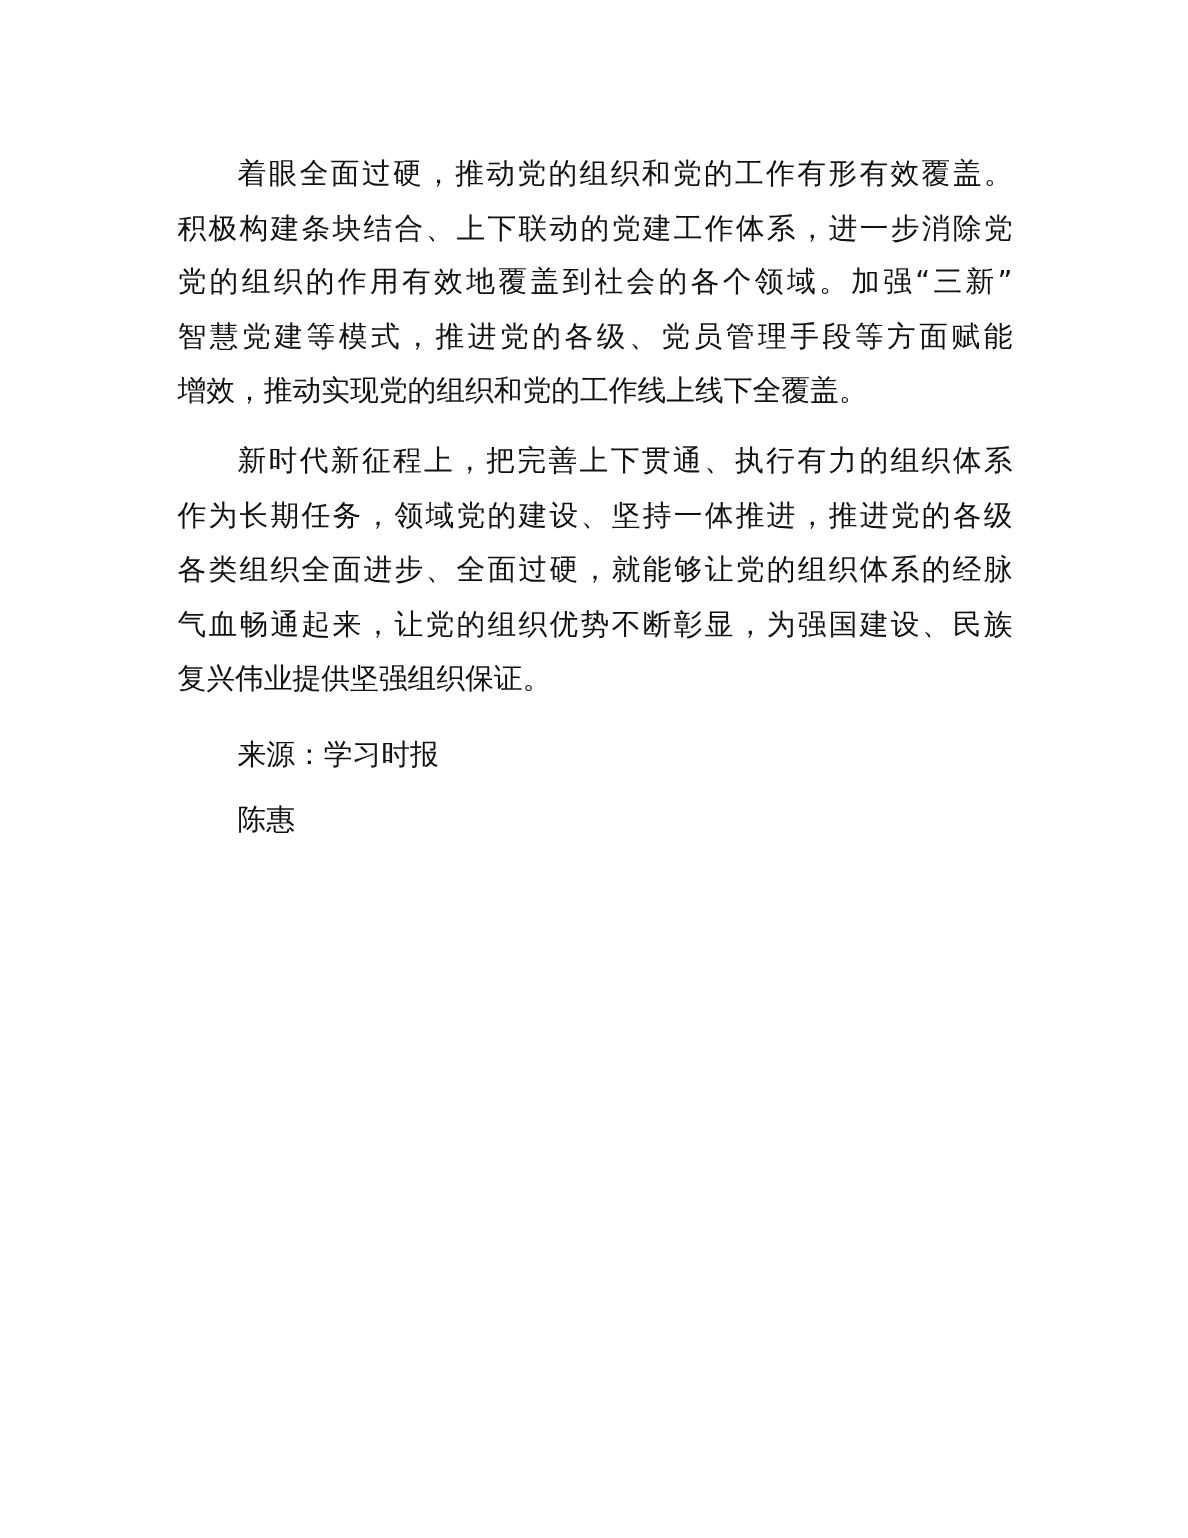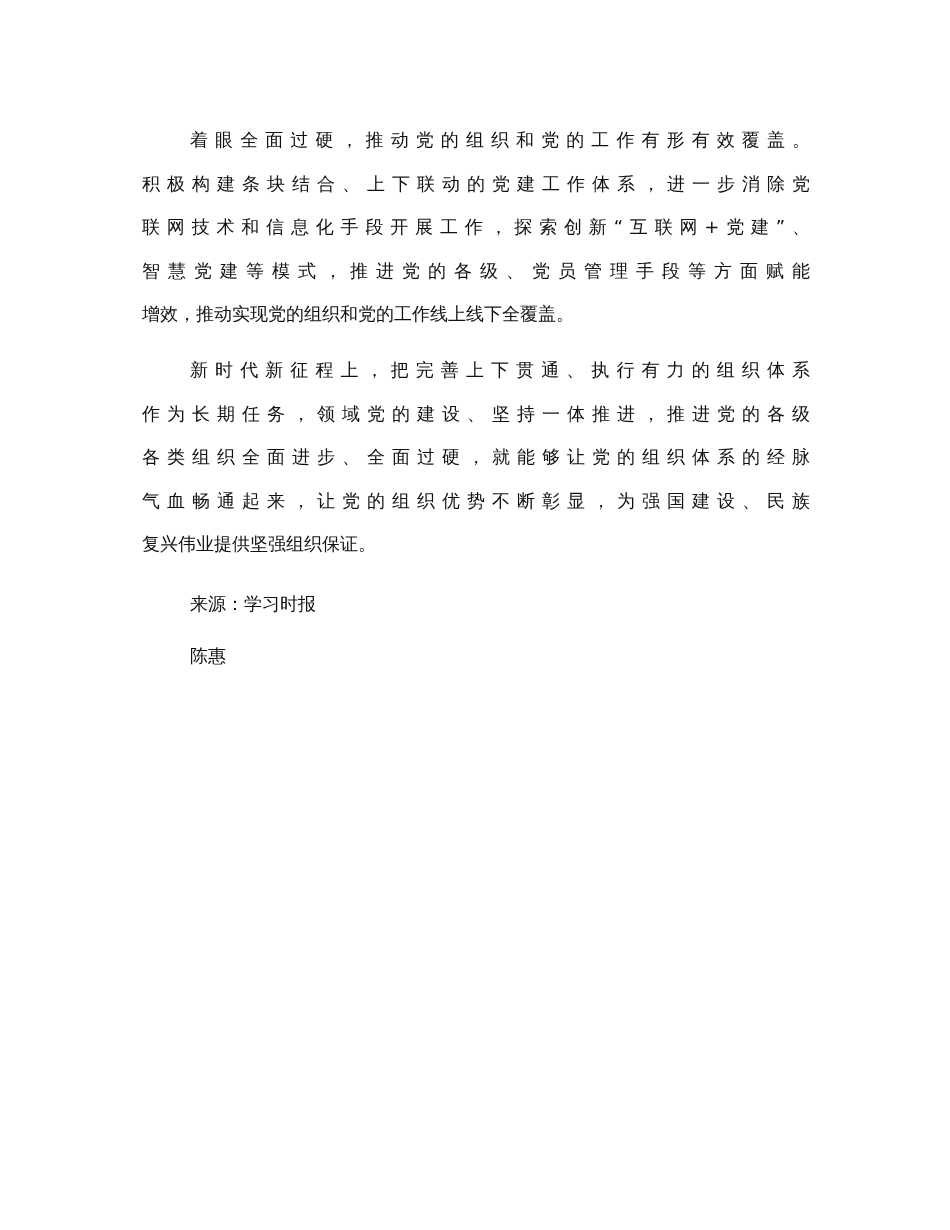--- a/index.html
+++ b/index.html
@@ -1,36 +1,36 @@
 <!DOCTYPE html>
 <html><head>
 <meta charset="utf-8">
 <style>
   html, body { margin: 0; padding: 0; background: #ffffff; }
   body { width: 950px; height: 1230px; position: relative; overflow: hidden;
          font-family: "DejaVu Sans", "Liberation Sans", sans-serif; color: #111111; }
   .page { position: absolute; left: 142px; top: 118px; width: 668px; }
   .para { margin: 0 0 12.5px 0; }
-  .line { display: block; height: 43.5px; line-height: 43.5px; font-size: 18px;
+  .line { display: block; height: 43.5px; line-height: 43.5px; font-size: 23px;
           white-space: nowrap; overflow: visible; }
   .line.full { text-align: justify; text-align-last: justify; }
   .line.indent { padding-left: 48px; }
   .line.last { text-align: center; text-align-last: left; }
   .meta { margin: 8px 0 0 0; }
   .meta .line { padding-left: 48px; height: 52px; line-height: 52px; }
 </style>
 </head>
 <body>
 
 <div class="page">
 
   <div class="para">
     <span class="line full indent">着眼全面过硬，推动党的组织和党的工作有形有效覆盖。</span>
     <span class="line full">积极构建条块结合、上下联动的党建工作体系，进一步消除党</span>
-    <span class="line full">联网技术和信息化手段开展工作，探索创新“互联网+党建”、</span>
+    <span class="line full">党的组织的作用有效地覆盖到社会的各个领域。加强“三新”</span>
     <span class="line full">智慧党建等模式，推进党的各级、党员管理手段等方面赋能</span>
     <span class="line last">增效，推动实现党的组织和党的工作线上线下全覆盖。</span>
   </div>
 
   <div class="para">
     <span class="line full indent">新时代新征程上，把完善上下贯通、执行有力的组织体系</span>
     <span class="line full">作为长期任务，领域党的建设、坚持一体推进，推进党的各级</span>
     <span class="line full">各类组织全面进步、全面过硬，就能够让党的组织体系的经脉</span>
     <span class="line full">气血畅通起来，让党的组织优势不断彰显，为强国建设、民族</span>
     <span class="line last">复兴伟业提供坚强组织保证。</span>

